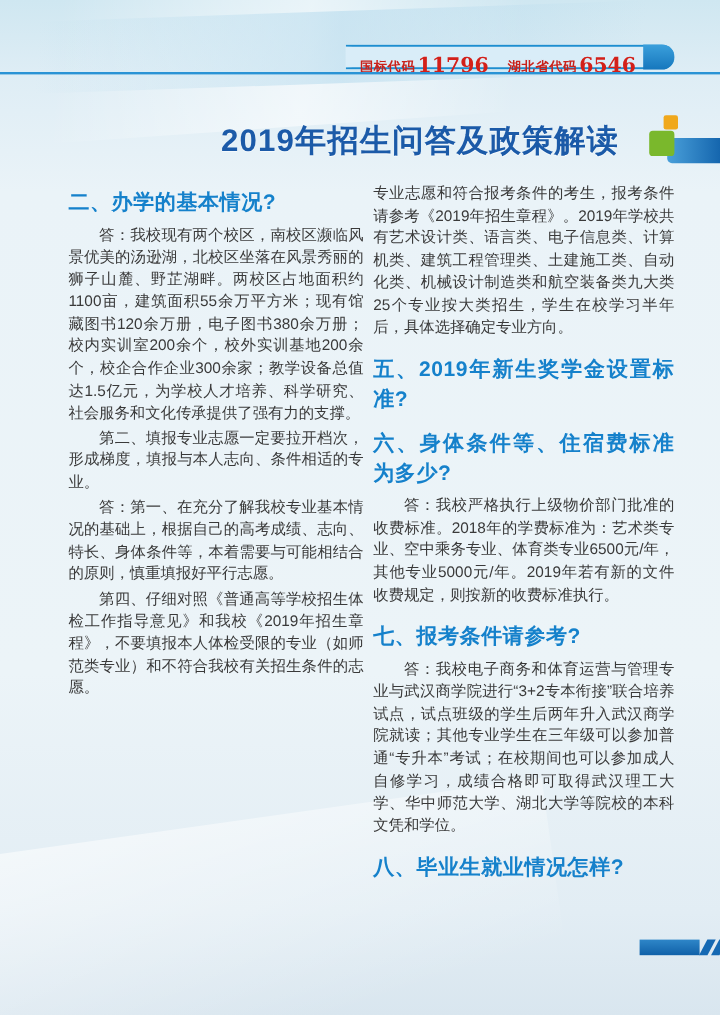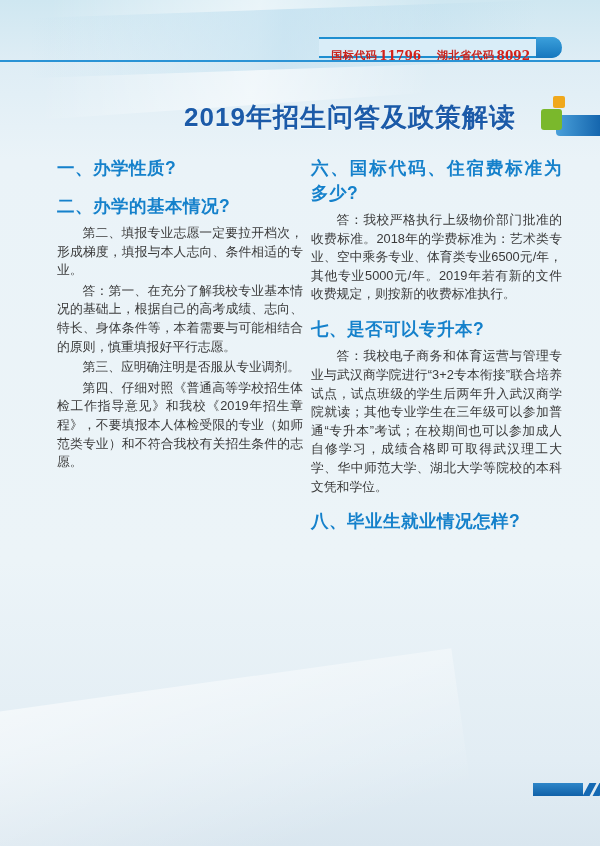--- a/index.html
+++ b/index.html
@@ -45,21 +45,21 @@
   }
   .code-badge .cap{
     position:absolute;right:0;top:-2px;bottom:-2px;width:26px;
     background:linear-gradient(180deg,#3ba0dc,#1677bd);
     border-radius:0 13px 13px 0;
   }
   .code-badge .lbl{
     color:#c9221b;font-size:11px;font-weight:bold;letter-spacing:.5px;white-space:nowrap;
   }
   .code-badge .num{
-    color:#d32019;font-size:12px;font-weight:bold;
+    color:#d32019;font-size:17px;font-weight:bold;
     font-family:"DejaVu Serif","Liberation Serif",serif;
     margin:0 2px;line-height:1;white-space:nowrap;
   }
   .code-badge .gap{width:14px;}
   
   .header-rule{
     position:absolute;top:60px;left:0;width:100%;height:2px;
     background:#2a93d5;
   }
   
@@ -122,45 +122,46 @@
 
   <div class="wave wave-top"></div>
   <div class="wave wave-top2"></div>
   <div class="wave wave-bottom"></div>
 
   <div class="code-badge">
     <span class="lbl">国标代码</span>
     <span class="num">11796</span>
     <span class="gap"></span>
     <span class="lbl">湖北省代码</span>
-    <span class="num">8092</span>
+    <span class="num">6546</span>
     <span class="cap"></span>
   </div>
 
   <div class="header-rule"></div>
 
   <h1 class="page-title">2019年招生问答及政策解读</h1>
   <div class="deco-bar"></div>
   <div class="deco-green"></div>
   <div class="deco-yellow"></div>
 
   <section class="col col-left">
-    <h2 class="q">一、办学性质?</h2>
     <h2 class="q">二、办学的基本情况?</h2>
+    <p class="a">答：我校现有两个校区，南校区濒临风景优美的汤逊湖，北校区坐落在风景秀丽的狮子山麓、野芷湖畔。两校区占地面积约1100亩，建筑面积55余万平方米；现有馆藏图书120余万册，电子图书380余万册；校内实训室200余个，校外实训基地200余个，校企合作企业300余家；教学设备总值达1.5亿元，为学校人才培养、科学研究、社会服务和文化传承提供了强有力的支撑。</p>
     <p class="a">第二、填报专业志愿一定要拉开档次，形成梯度，填报与本人志向、条件相适的专业。</p>
     <p class="a">答：第一、在充分了解我校专业基本情况的基础上，根据自己的高考成绩、志向、特长、身体条件等，本着需要与可能相结合的原则，慎重填报好平行志愿。</p>
-    <p class="a">第三、应明确注明是否服从专业调剂。</p>
     <p class="a">第四、仔细对照《普通高等学校招生体检工作指导意见》和我校《2019年招生章程》，不要填报本人体检受限的专业（如师范类专业）和不符合我校有关招生条件的志愿。</p>
 
   </section>
 
   <section class="col col-right">
-    <h2 class="q">六、国标代码、住宿费标准为多少?</h2>
+    <p class="a no-indent">专业志愿和符合报考条件的考生，报考条件请参考《2019年招生章程》。2019年学校共有艺术设计类、语言类、电子信息类、计算机类、建筑工程管理类、土建施工类、自动化类、机械设计制造类和航空装备类九大类25个专业按大类招生，学生在校学习半年后，具体选择确定专业方向。</p>
+    <h2 class="q">五、2019年新生奖学金设置标准?</h2>
+    <h2 class="q">六、身体条件等、住宿费标准为多少?</h2>
     <p class="a">答：我校严格执行上级物价部门批准的收费标准。2018年的学费标准为：艺术类专业、空中乘务专业、体育类专业6500元/年，其他专业5000元/年。2019年若有新的文件收费规定，则按新的收费标准执行。</p>
-    <h2 class="q">七、是否可以专升本?</h2>
+    <h2 class="q">七、报考条件请参考?</h2>
     <p class="a">答：我校电子商务和体育运营与管理专业与武汉商学院进行“3+2专本衔接”联合培养试点，试点班级的学生后两年升入武汉商学院就读；其他专业学生在三年级可以参加普通“专升本”考试；在校期间也可以参加成人自修学习，成绩合格即可取得武汉理工大学、华中师范大学、湖北大学等院校的本科文凭和学位。</p>
     <h2 class="q">八、毕业生就业情况怎样?</h2>
 
   </section>
 
   <div class="foot-bar"></div>
   <div class="foot-slash s1"></div>
   <div class="foot-slash s2"></div>
 
 </div>

